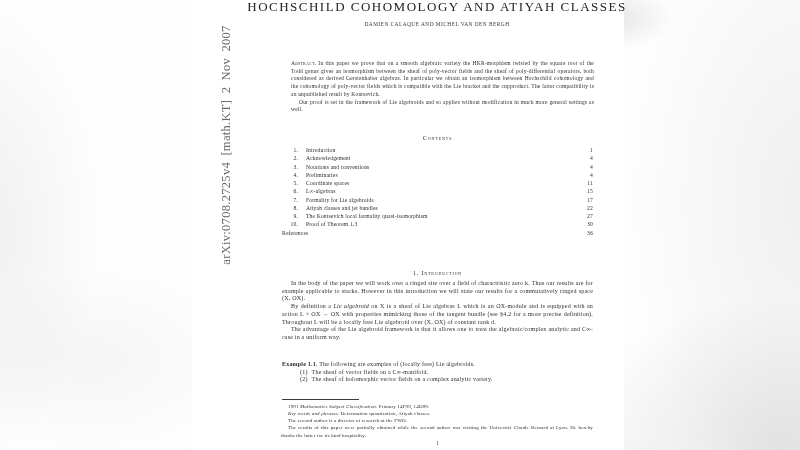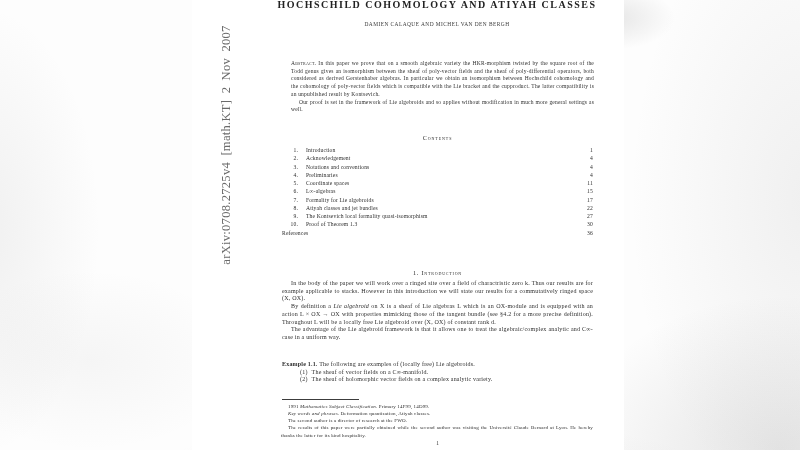--- a/index.html
+++ b/index.html
@@ -20,21 +20,21 @@
   }
   .sheet { position:absolute; left:192px; top:0; width:432px; height:450px; background:#ffffff; }
   .stamp {
     position:absolute; left:226px; top:145px;
     transform:translate(-50%,-50%) rotate(-90deg);
     white-space:nowrap; font-size:12.5px; letter-spacing:.3px; word-spacing:3px;
     color:#6b6b6b;
   }
   .title {
     position:absolute; left:437px; top:-1px; transform:translateX(-50%);
-    white-space:nowrap; font-weight:bold; font-size:10px; letter-spacing:1.5px; color:#222;
+    white-space:nowrap; font-weight:normal; font-size:13px; letter-spacing:1.5px; color:#222;
   }
   .authors {
     position:absolute; left:437px; top:21px; transform:translateX(-50%);
     white-space:nowrap; font-size:5.4px; letter-spacing:.45px; color:#3a3a3a;
   }
   .abstract {
     position:absolute; left:291px; top:60px; width:303px;
     font-size:5.5px; line-height:7.7px; letter-spacing:.2px; text-align:justify;
   }
   .abstract .abs-label { font-variant:small-caps; }

